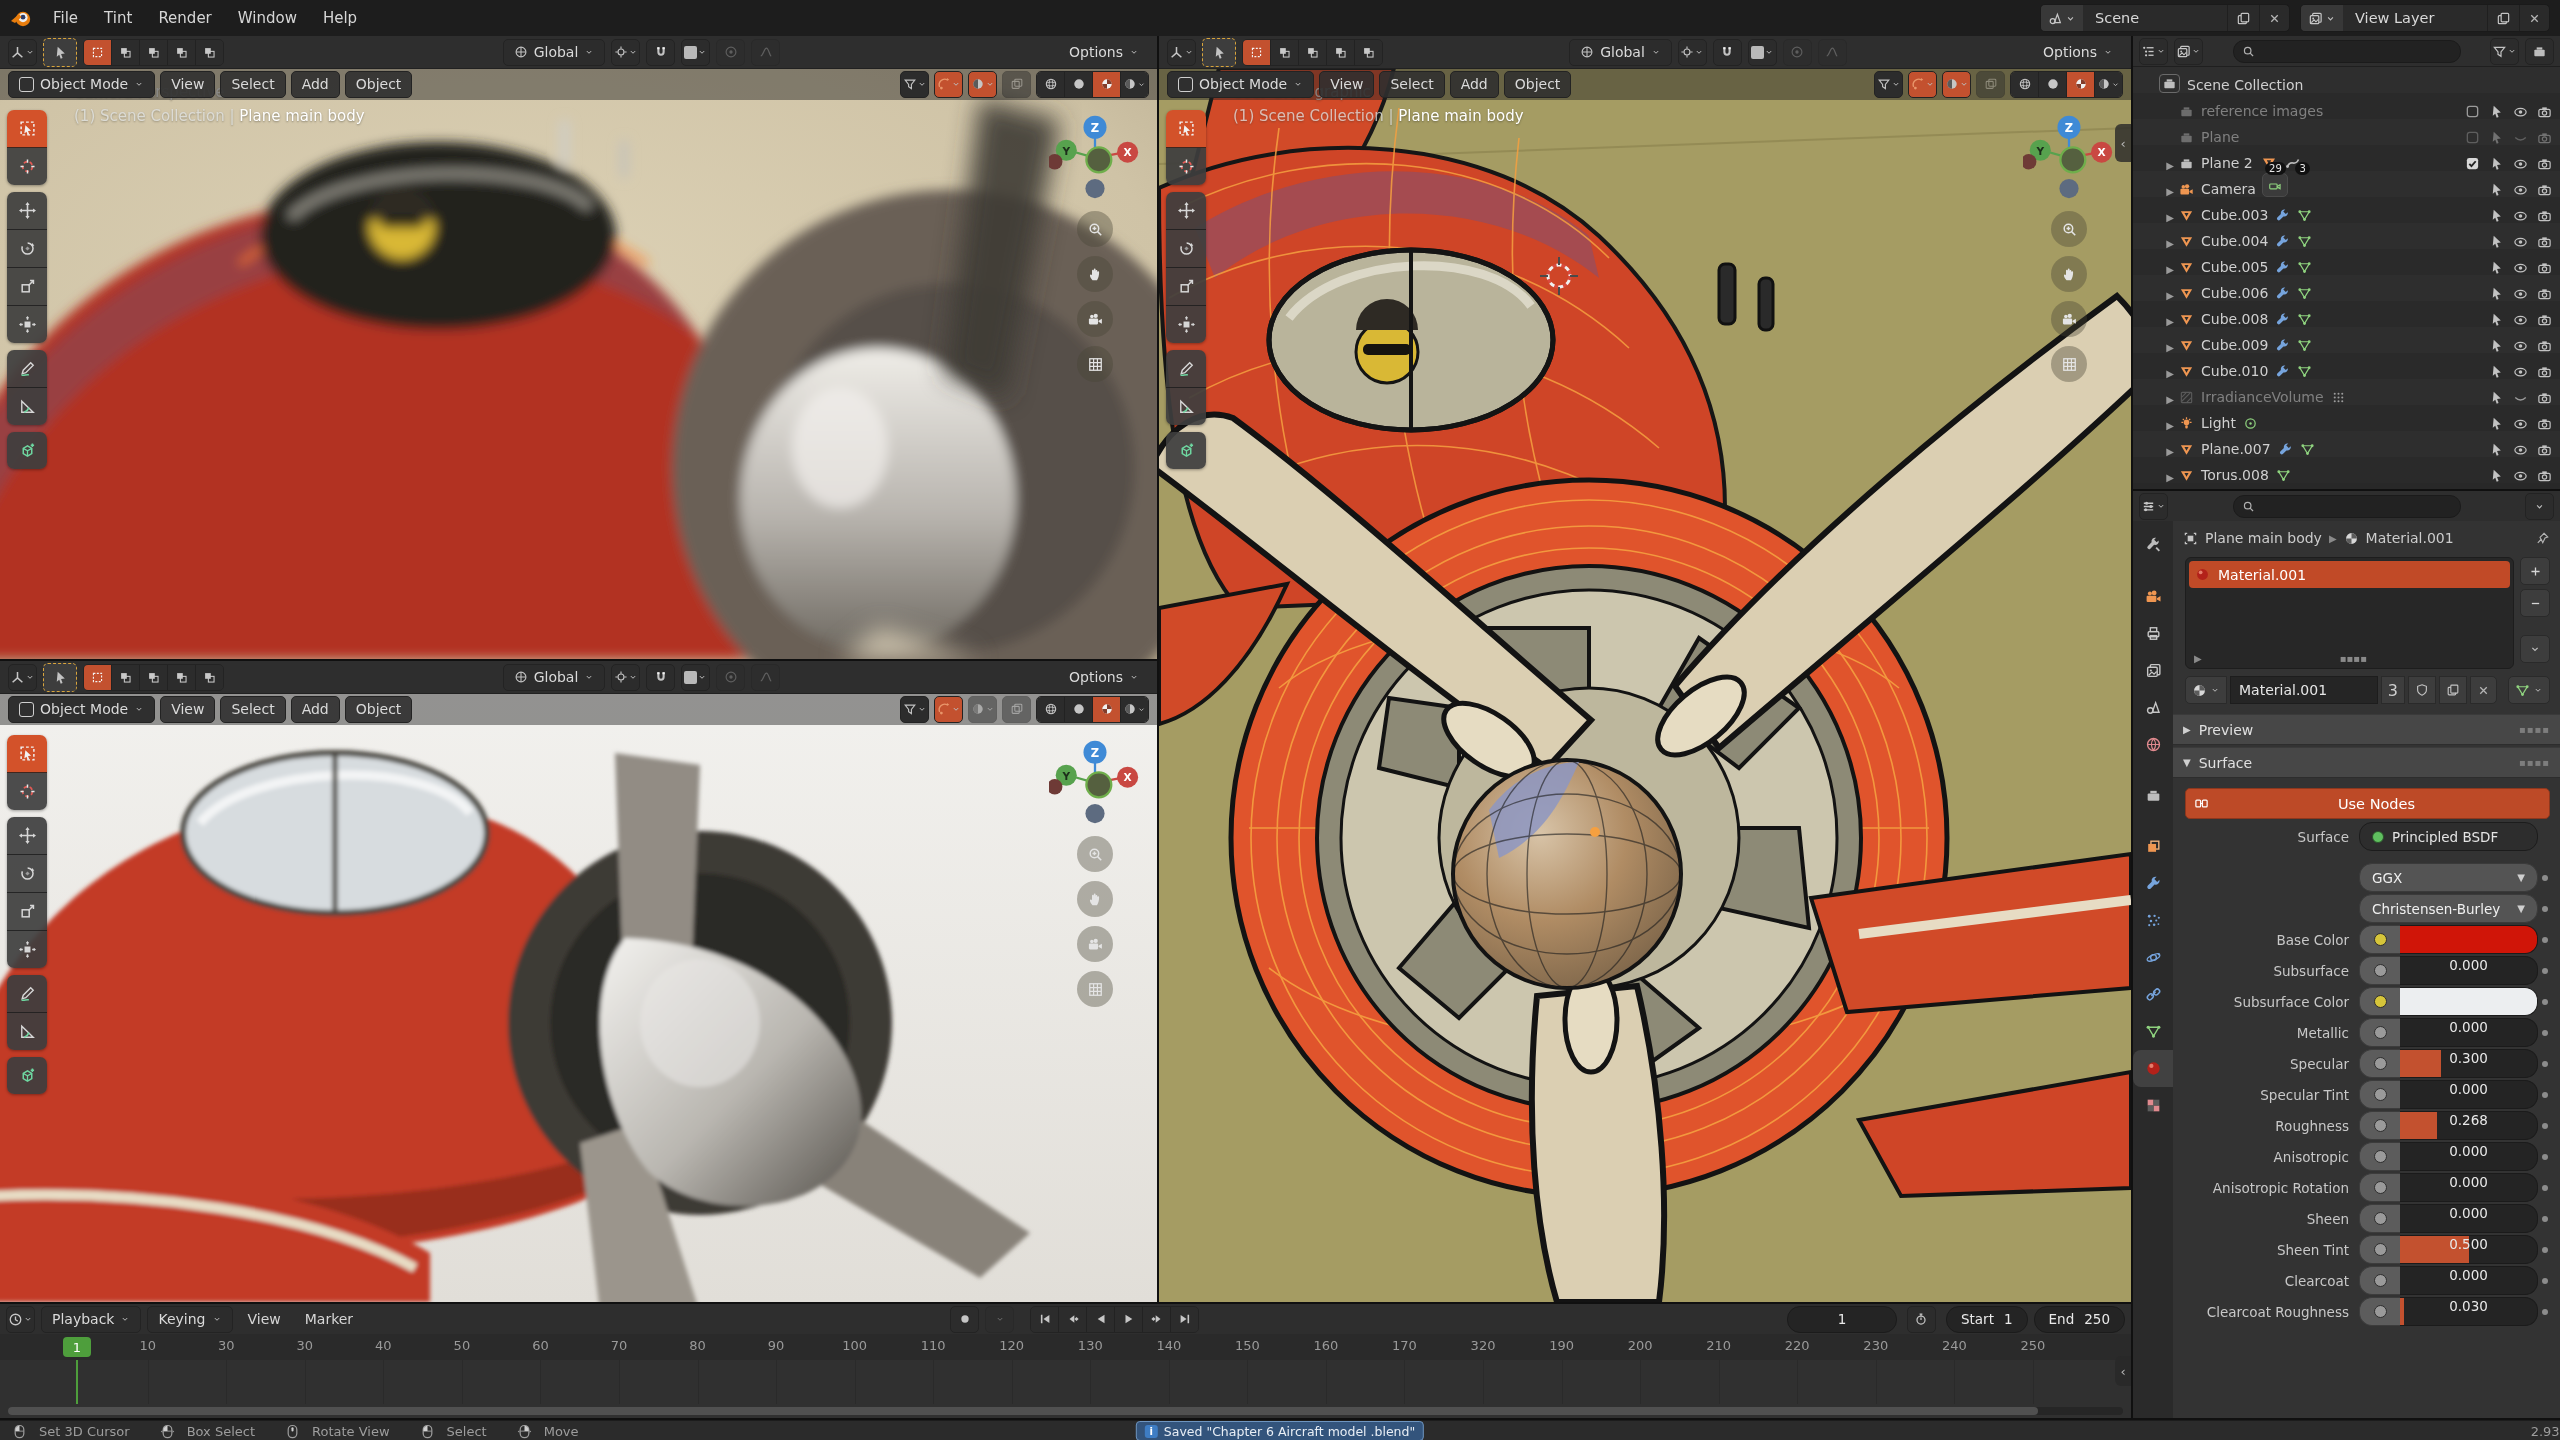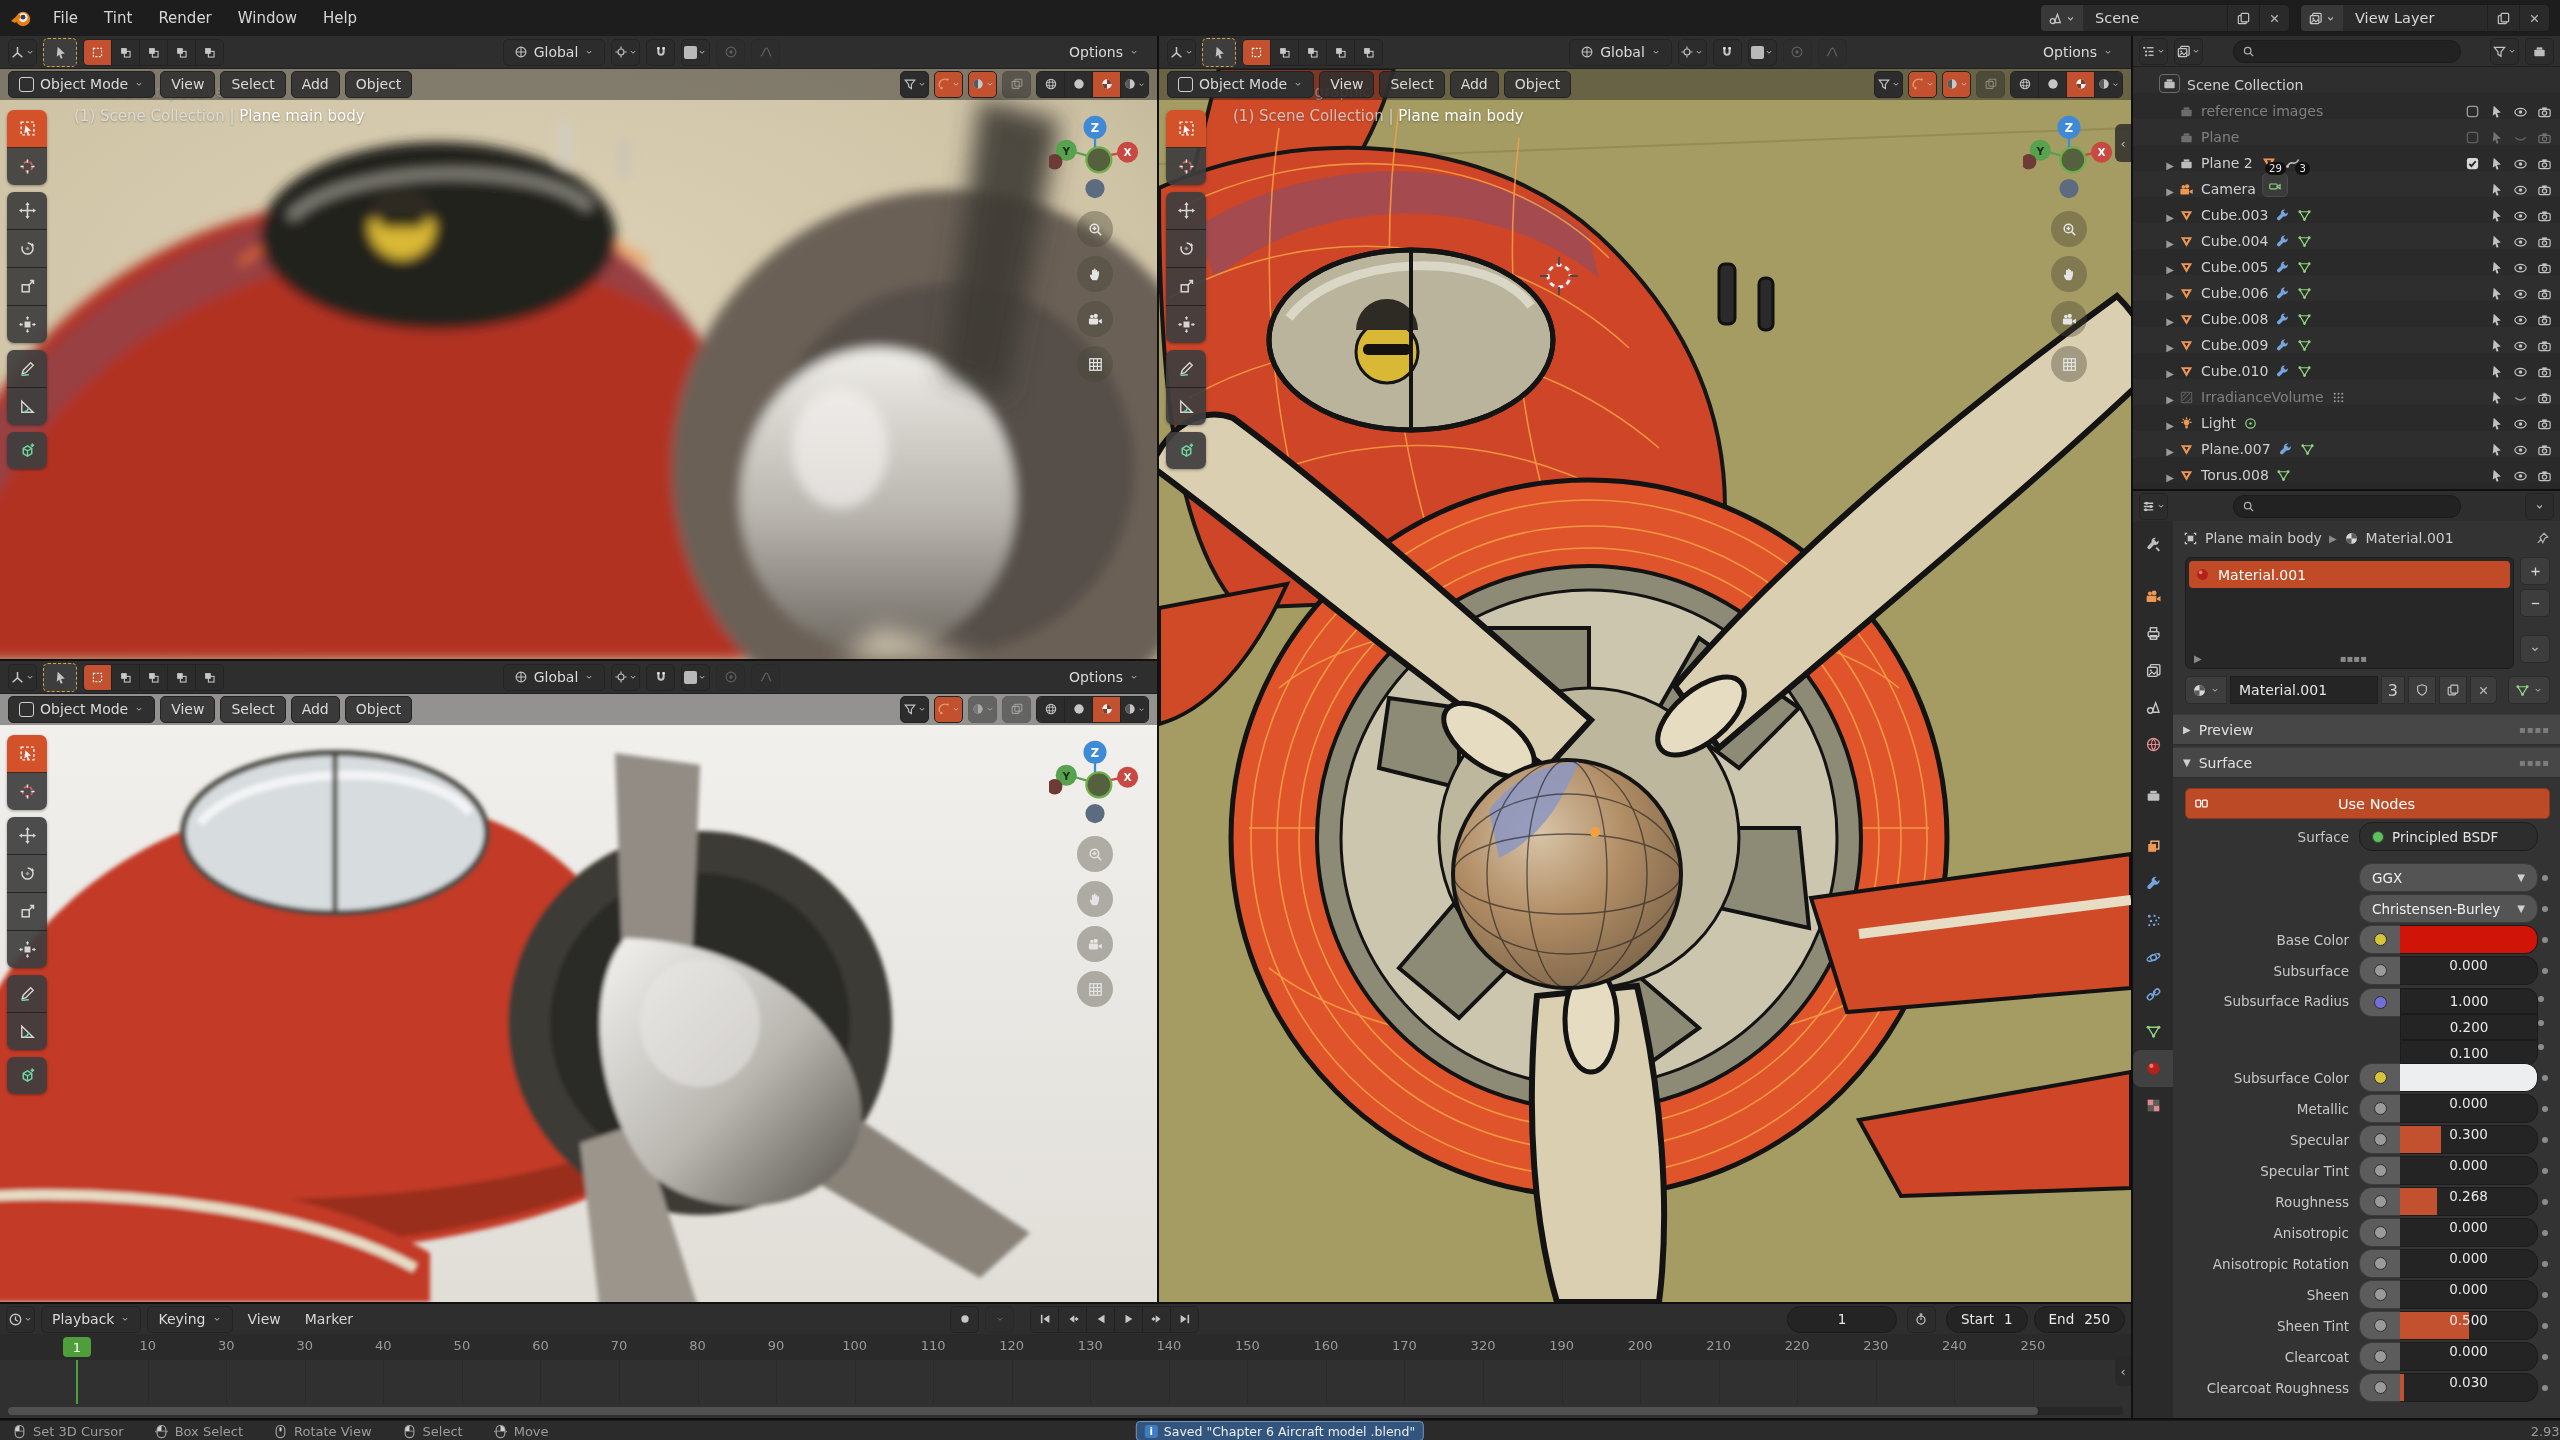--- a/index.html
+++ b/index.html
@@ -134,21 +134,21 @@
   #playhead-pill{position:absolute;top:3px;width:28px;height:20px;background:#4e9e3c;border-radius:4px;color:#fff;
                  font-size:13px;display:flex;align-items:center;justify-content:center;transform:translateX(-50%);}
   #playhead-line{position:absolute;top:0;bottom:0;width:2px;background:#4e9e3c;}
   .tl-field{display:inline-flex;align-items:center;height:25px;background:#242424;border:1px solid #1b1b1b;
             border-radius:13px;padding:0 14px;font-size:13.5px;color:#e9e9e9;gap:10px;}
   #tl-scroll{position:absolute;left:8px;right:8px;bottom:3px;height:8px;border-radius:4px;background:#262626;}
   #tl-scroll .thumb{position:absolute;left:0;width:96%;top:0;bottom:0;border-radius:4px;background:#505050;}
   
   #statusbar{left:0;top:1420px;width:2560px;height:20px;background:#2b2b2b;border-top:1px solid #1c1c1c;
              display:flex;align-items:center;font-size:13px;color:#9d9d9d;padding:0 12px;}
-  .hint{display:flex;align-items:center;gap:6px;margin-right:30px;}
+  .hint{display:flex;align-items:center;gap:12px;margin-right:30px;}
   #saved-badge{position:absolute;left:50%;transform:translateX(-50%);top:1421px;height:18px;background:#33547c;
                border:1px solid #6e95c0;border-radius:4px;display:flex;align-items:center;gap:6px;padding:0 8px;
                color:#e8eef5;font-size:12.5px;z-index:3;}
   #saved-badge .i{width:13px;height:13px;border-radius:3px;background:#3e7dc4;color:#fff;font-size:10px;font-weight:bold;
                   display:flex;align-items:center;justify-content:center;}
   #blender-ver{margin-left:auto;color:#9d9d9d;}
 </style>
 </head>
 <body>
 
@@ -2117,38 +2117,20 @@
             </span>
       <span class="slider">
               <span class="fill" style="width:0.0%"></span>
               <span class="val">0.000</span>
             </span>
           </span>
       <span class="dot">
             <i></i>
           </span>
         </div>
-        <div class="prow" style="height:72px;align-items:flex-start;">
-      <span class="lbl" style="padding-top:5px;">Subsurface Radius</span>
-      <span class="ctrl" style="height:72px;align-items:flex-start;">
-            <span class="socket" style="margin-top:0;">
-              <b style="background:#7070d8"></b>
-            </span>
-      <span style="flex:1;display:flex;flex-direction:column;">
-              <span class="vecfield" style="border-radius:0 12px 0 0;">1.000</span>
-              <span class="vecfield" style="">0.200</span>
-              <span class="vecfield" style="border-radius:0 0 12px 0;">0.100</span>
-            </span>
-          </span>
-      <span class="dot" style="padding-top:8px;display:flex;flex-direction:column;gap:18px;">
-            <i></i>
-            <i></i>
-            <i></i>
-          </span>
-        </div>
         <div class="prow">
           <span class="lbl">Subsurface Color</span>
       <span class="ctrl">
             <span class="socket">
               <b style="background:#d6c53a"></b>
             </span>
       <span class="swatch" style="background:#eceef0"></span>
           </span>
       <span class="dot">
             <i></i>

